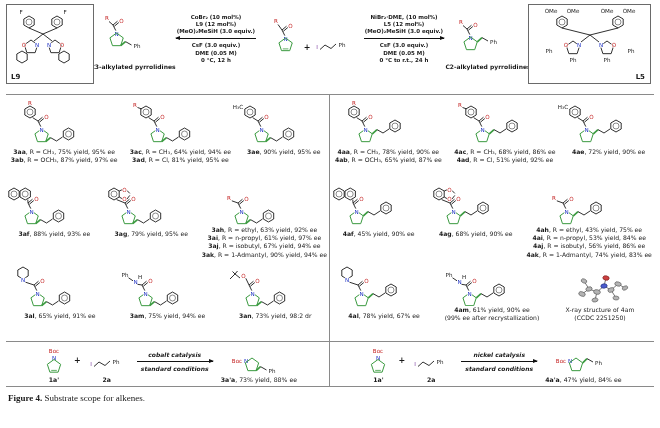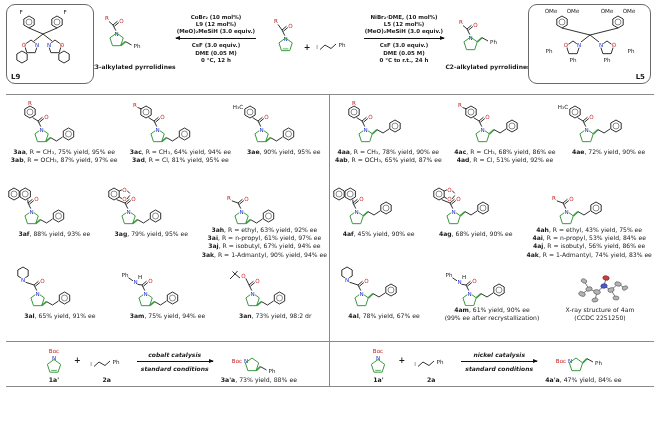--- a/index.html
+++ b/index.html
@@ -1,20 +1,20 @@
 <!DOCTYPE html>
 <html><head>
 <meta charset="utf-8">
 <style>
   *{margin:0;padding:0;box-sizing:border-box}
   html,body{width:660px;height:428px;background:#fff;font-family:"DejaVu Sans",sans-serif;color:#1a1a1a;overflow:hidden}
   .fig{width:660px;height:428px;padding:4px 6px 0 6px;position:relative}
   
   .scheme-row{display:flex;align-items:flex-start;gap:2px;height:88px}
-  .ligand-box{border:1px solid #6a6a6a;border-radius:9px;position:relative;height:80px;background:#fff;flex:none}
+  .ligand-box{border:1px solid #6a6a6a;border-radius:0;position:relative;height:80px;background:#fff;flex:none}
   .lig-label{position:absolute;bottom:2px;font-weight:700;font-size:7px}
   .lig-label.bl{left:4px}.lig-label.br{right:5px}
   .pblock{flex:none;display:flex;flex-direction:column;align-items:center;padding-top:6px}
   .ptype{font-size:6px;font-weight:700;text-align:center;margin-top:1px;white-space:nowrap}
   .condblock{flex:none;padding-top:10px}
   .cond{font-size:5.5px;font-weight:700;text-align:center;line-height:1.3;white-space:nowrap}
   .arr{position:relative;height:0;border-top:1px solid #111;margin:3px 4px}
   .arr.r::after{content:"";position:absolute;right:-1px;top:-3px;border-left:5px solid #111;border-top:2.5px solid transparent;border-bottom:2.5px solid transparent}
   .arr.l::before{content:"";position:absolute;left:-1px;top:-3px;border-right:5px solid #111;border-top:2.5px solid transparent;border-bottom:2.5px solid transparent}
   .centerblock{flex:none;padding-top:8px}
@@ -563,14 +563,17 @@
             <path class="gr w" d="M31.7,16.8 L36,12.6"></path>
             <path class="bk" d="M36,12.6 L42,16"></path>
             <text class="atom aC" x="47.5" y="18.5">Ph</text>
           </svg>
           <div class="blabel"><b>4a'a</b><span>, 47% yield, 84% ee</span></div>
         </div>
       </div>
     </div>
   </div>
 
+  <div class="caption">
+    <b>Figure 4.</b><span> Substrate scope for alkenes.</span>
+  </div>
 
 </div>
 
 </body></html>

